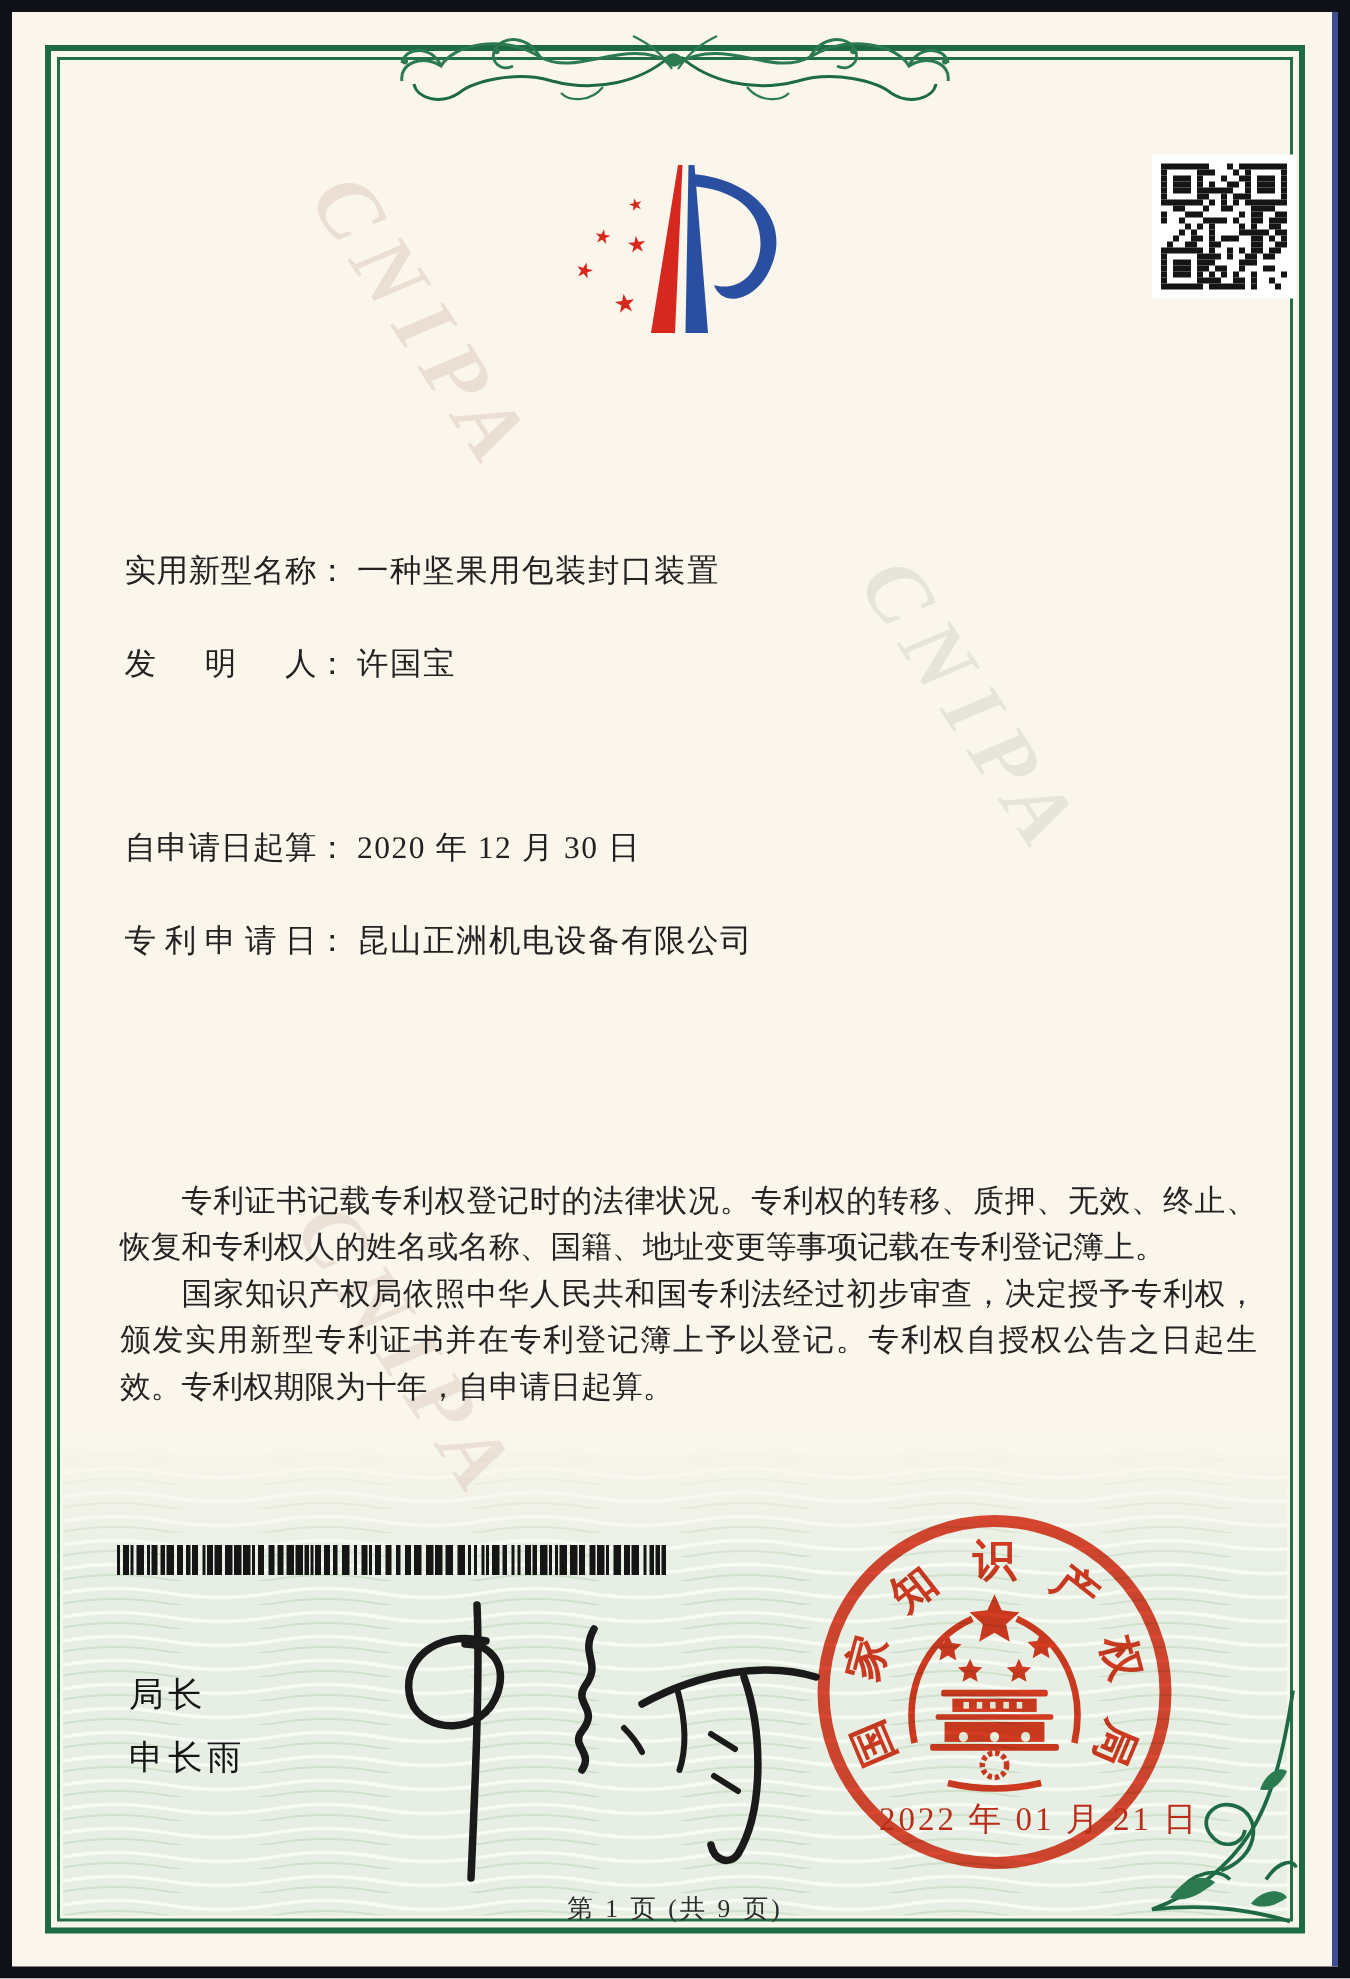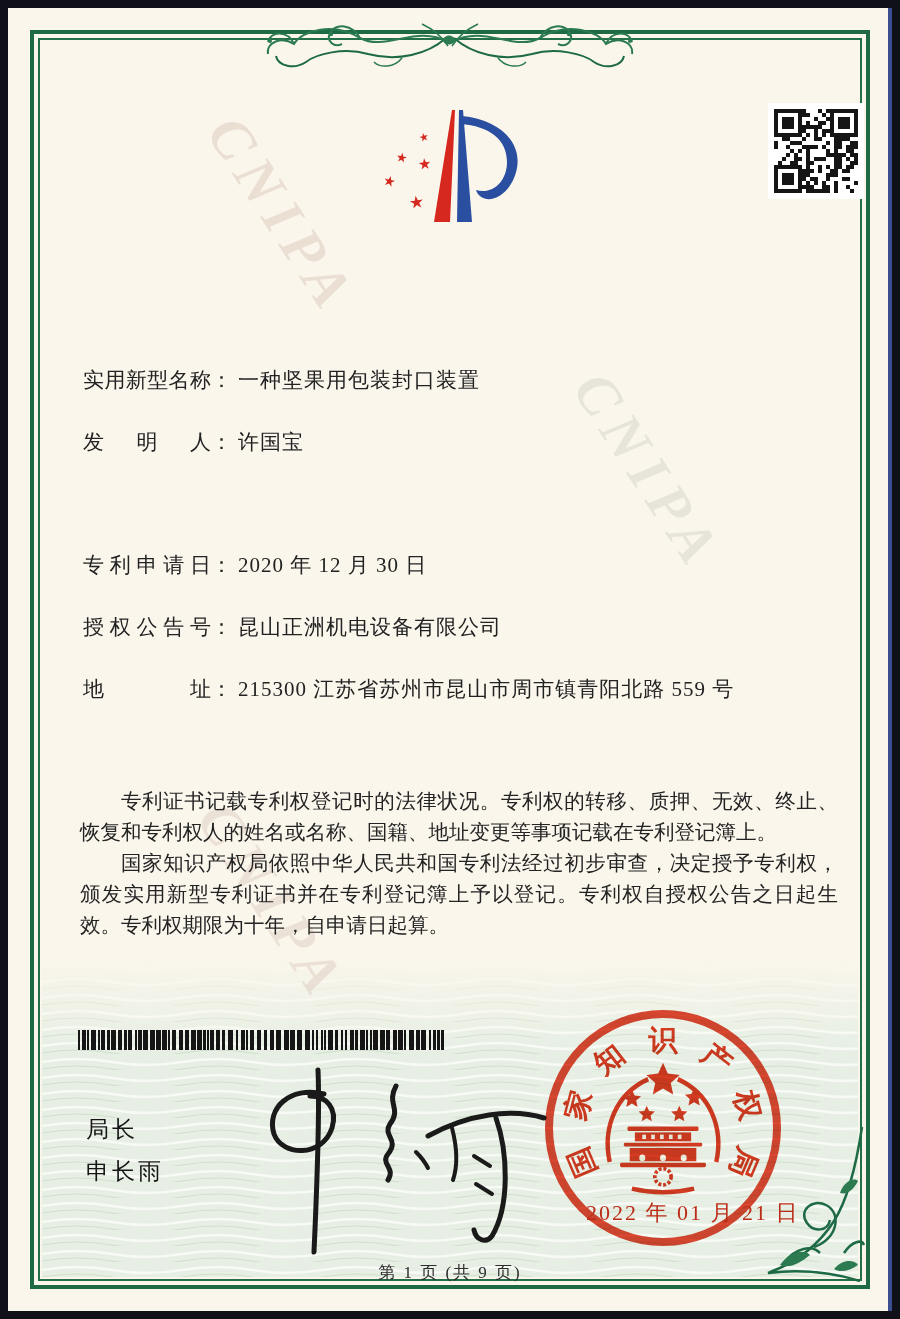--- a/index.html
+++ b/index.html
@@ -573,27 +573,24 @@
   </div>
 
 
   <div class="field" style="top:420px">
     <span class="flabel">发明人</span><span class="fcolon">：</span><span class="fvalue">许国宝</span>
   </div>
   <div class="field" style="top:358px">
     <span class="flabel">实用新型名称</span><span class="fcolon">：</span><span class="fvalue">一种坚果用包装封口装置</span>
   </div>
   <div class="field" style="top:543px">
-    <span class="flabel">专利申请日</span><span class="fcolon">：</span><span class="fvalue">2020 年 12 月 30 日</span>
+    <span class="flabel">自申请日起算</span><span class="fcolon">：</span><span class="fvalue">2020 年 12 月 30 日</span>
   </div>
   <div class="field" style="top:605px">
-    <span class="flabel">授权公告号</span><span class="fcolon">：</span><span class="fvalue">昆山正洲机电设备有限公司</span>
-  </div>
-  <div class="field" style="top:667px">
-    <span class="flabel">地址</span><span class="fcolon">：</span><span class="fvalue">215300 江苏省苏州市昆山市周市镇青阳北路 559 号</span>
+    <span class="flabel">专利申请日</span><span class="fcolon">：</span><span class="fvalue">昆山正洲机电设备有限公司</span>
   </div>
 
   <div class="body-text">
     <p>专利证书记载专利权登记时的法律状况。专利权的转移、质押、无效、终止、恢复和专利权人的姓名或名称、国籍、地址变更等事项记载在专利登记簿上。</p>
     <p>国家知识产权局依照中华人民共和国专利法经过初步审查，决定授予专利权，颁发实用新型专利证书并在专利登记簿上予以登记。专利权自授权公告之日起生效。专利权期限为十年，自申请日起算。</p>
   </div>
 
   <div class="barcode">
       <i style="width: 2px; background: rgb(21, 21, 21);"></i>
       <i style="width: 2px; background: transparent;"></i>

